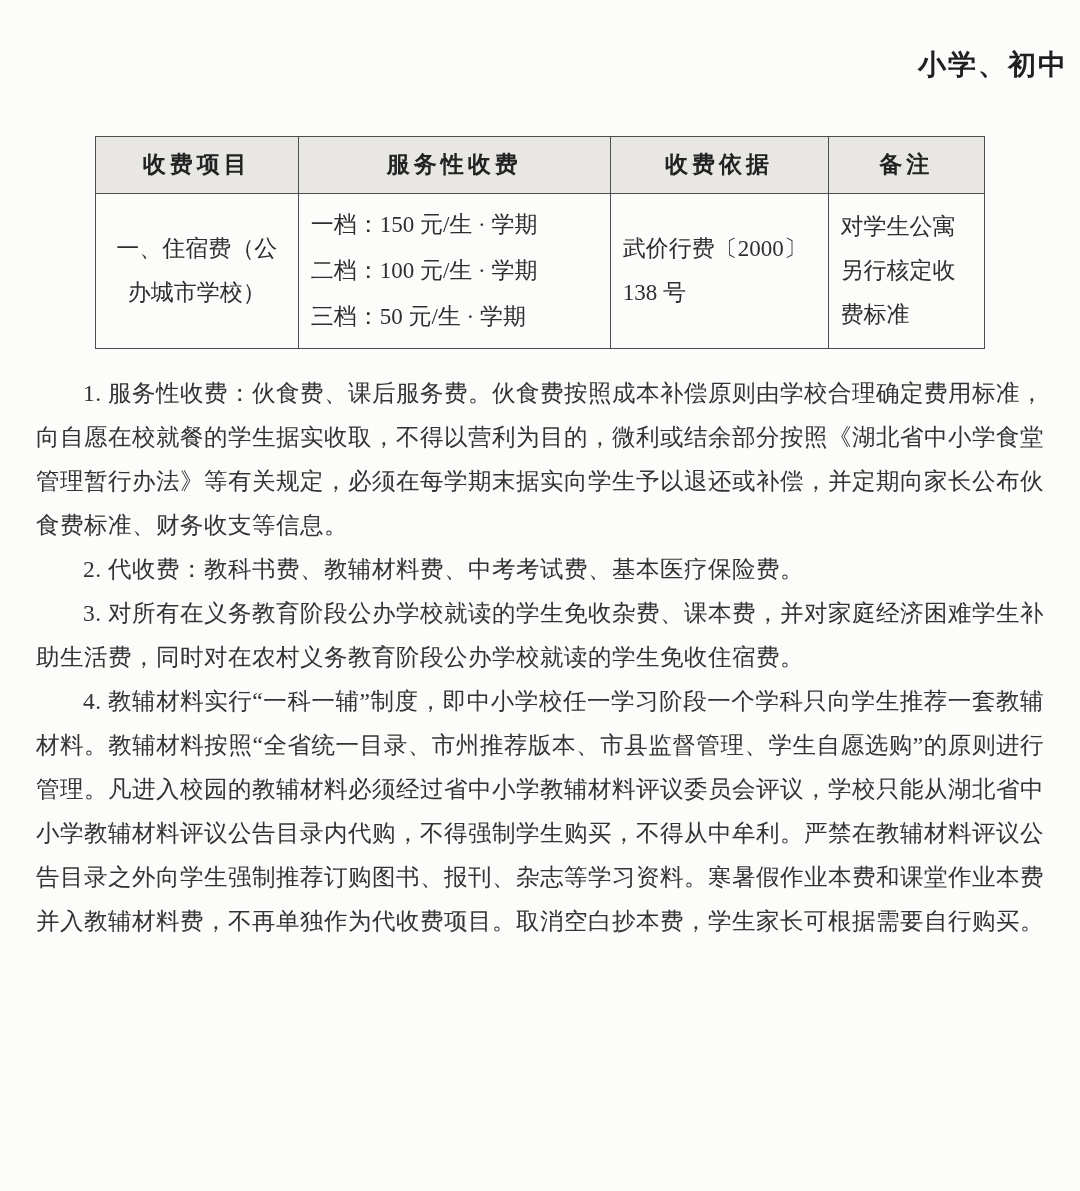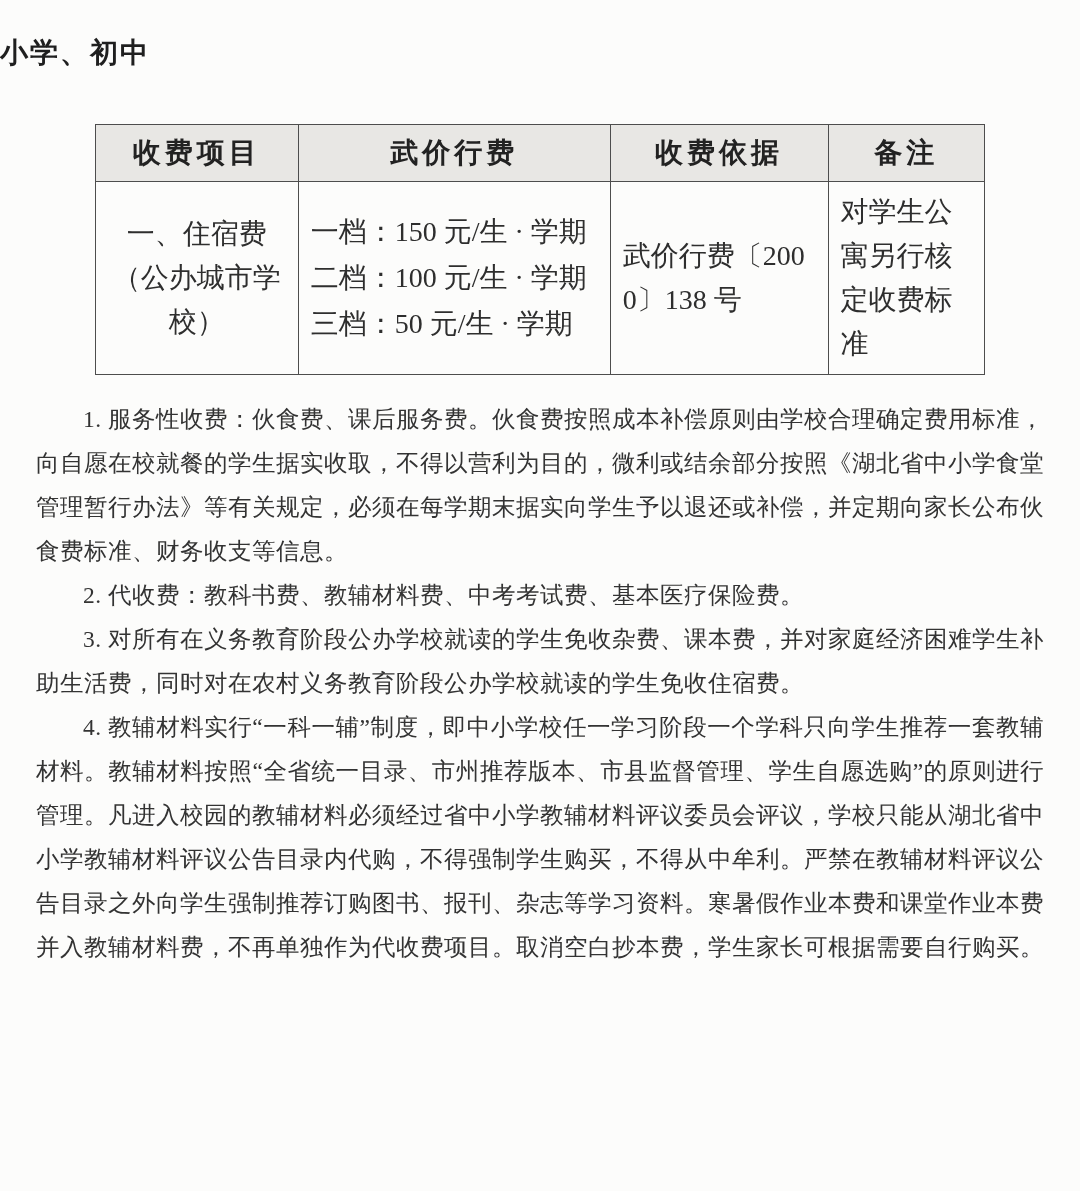--- a/index.html
+++ b/index.html
@@ -11,34 +11,34 @@
     position: relative;
     width: 1080px;
     height: 1191px;
     margin: 0 auto;
     background: #fcfcfb;
     font-family: "Liberation Serif", "DejaVu Serif", serif;
     color: #2e2e2e;
     overflow: hidden;
   }
   .doc-title {
-    margin: 0;
+    margin: 12px;
     padding-top: 34px;
-    text-align: left;
+    text-align: right;
     font-size: 28px;
     font-weight: bold;
     letter-spacing: 2px;
     color: #1f1f1f;
   }
   table.fee-table {
     width: 890px;
     margin: 52px auto 0 auto;
     border-collapse: collapse;
     table-layout: fixed;
-    font-size: 28px;
+    font-size: 23px;
   }
   table.fee-table th,
   table.fee-table td {
     border: 1px solid #4d4d4d;
     vertical-align: middle;
     padding: 8px 12px;
     line-height: 44px;
     word-break: break-all;
   }
   table.fee-table th {
@@ -95,21 +95,21 @@
   <table class="fee-table">
     <colgroup>
       <col class="c1">
         <col class="c2">
         <col class="c3">
         <col class="c4">
     </colgroup>
     <thead>
       <tr>
         <th>收费项目</th>
-        <th>武价行费</th>
+        <th>服务性收费</th>
         <th>收费依据</th>
         <th>备注</th>
       </tr>
     </thead>
     <tbody>
       <tr class="row-1">
         <td class="cell-item">一、住宿费（公办城市学校）</td>
         <td class="cell-standard">
           <div class="std-line">一档：150 元/生 · 学期</div>
           <div class="std-line">二档：100 元/生 · 学期</div>

